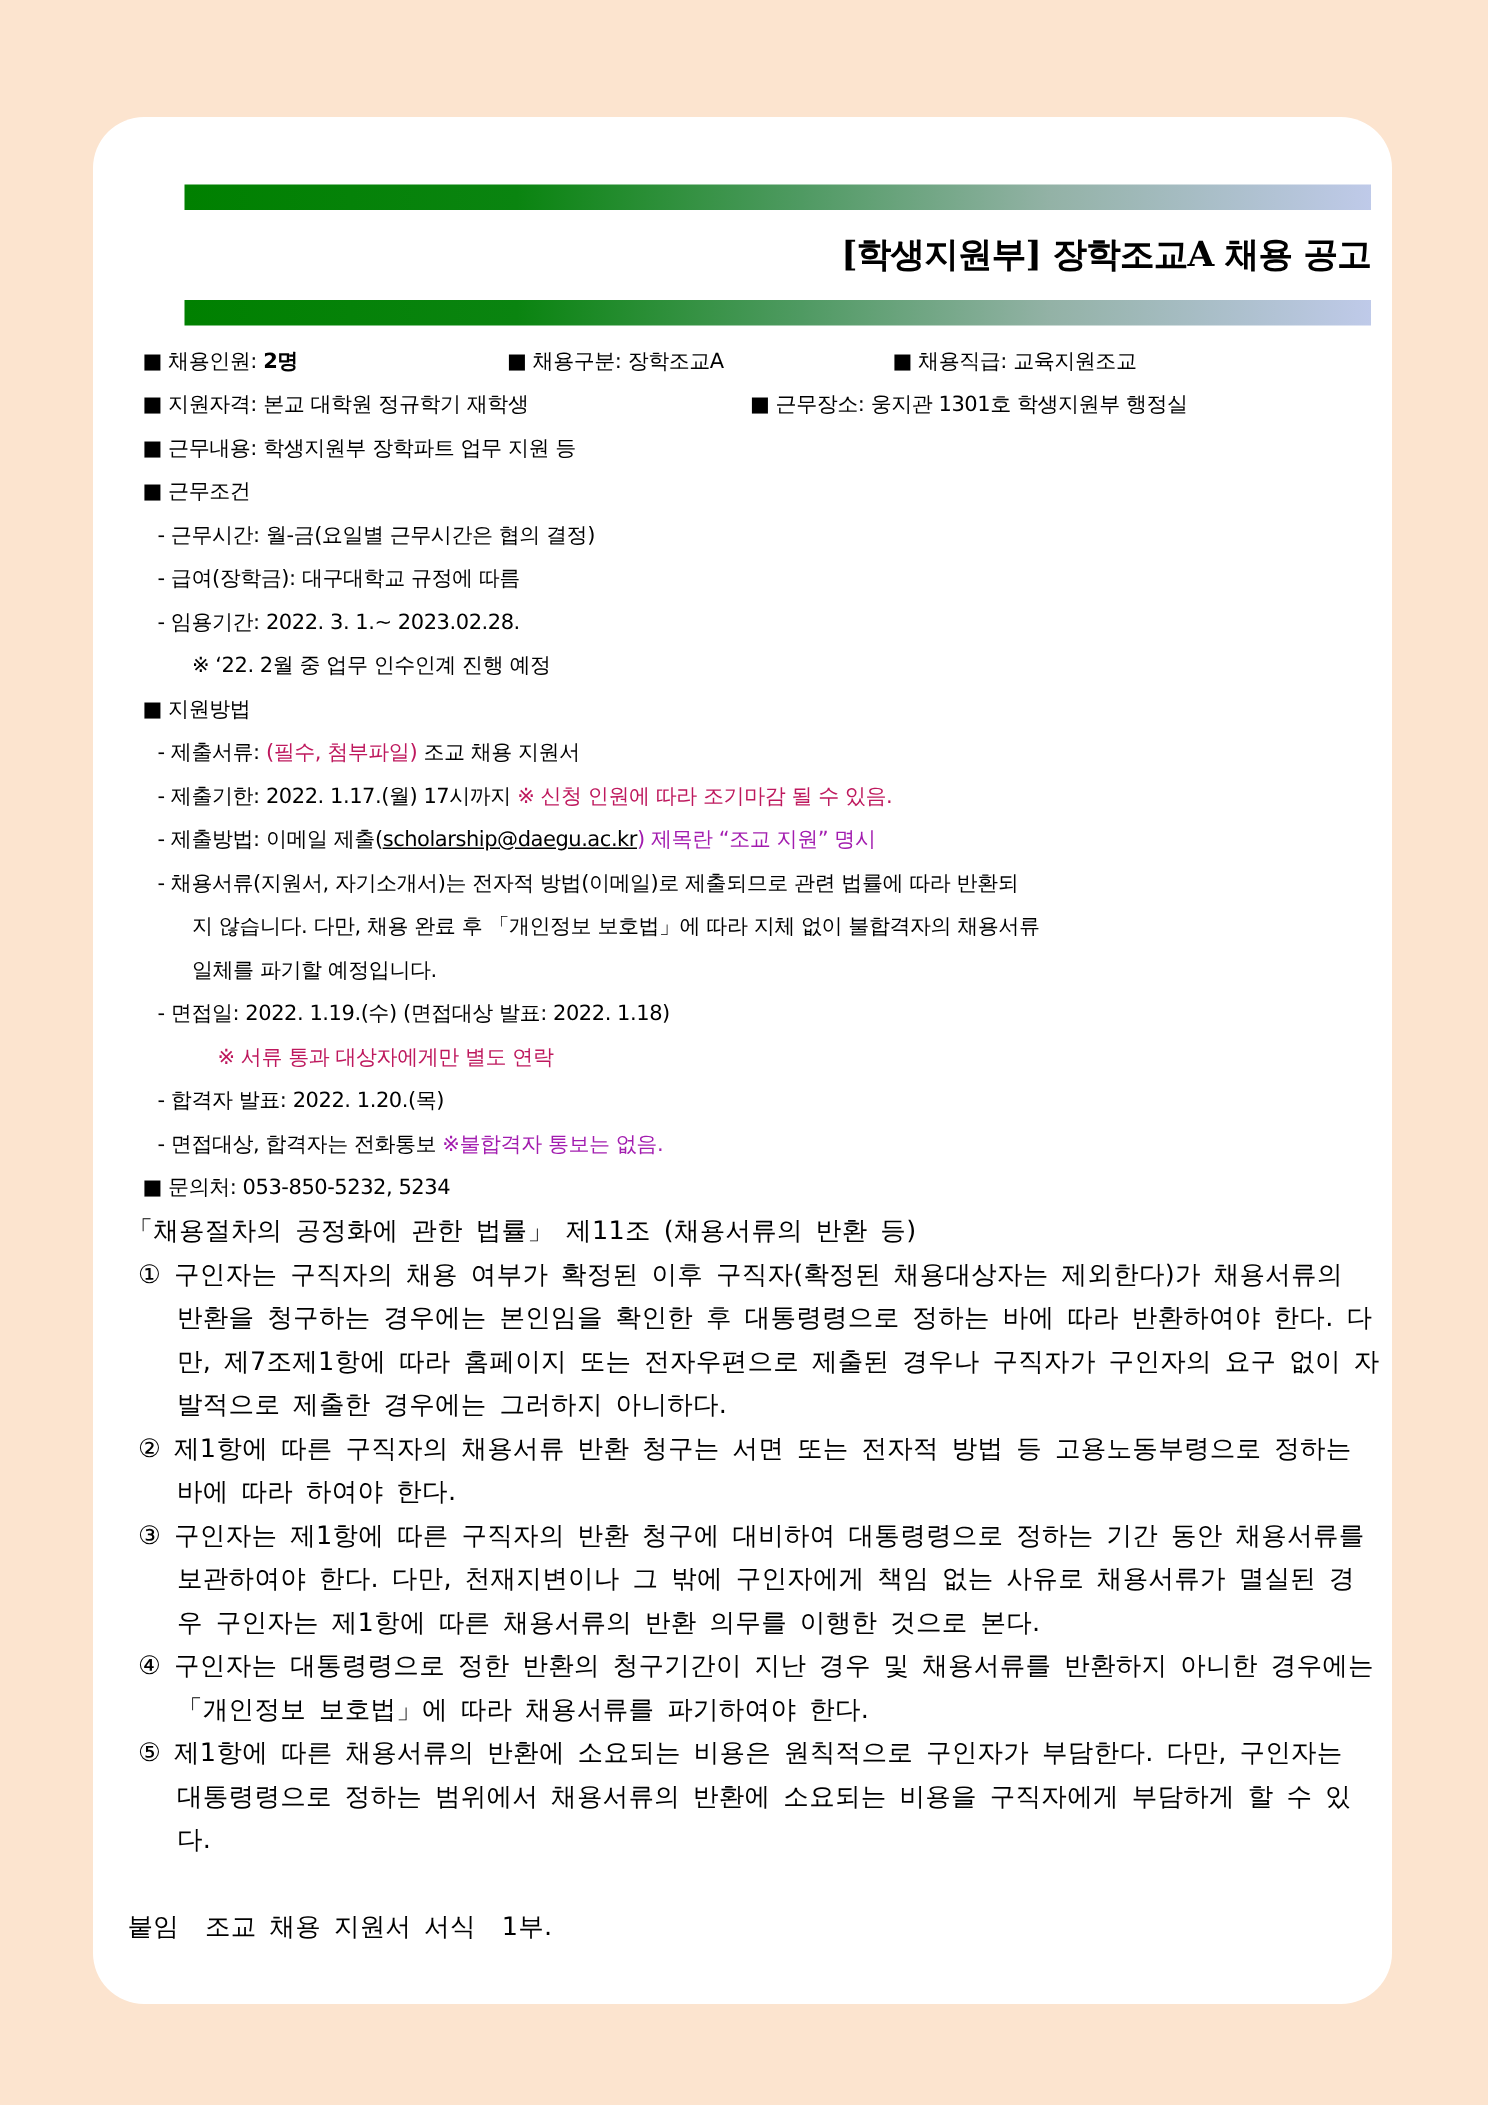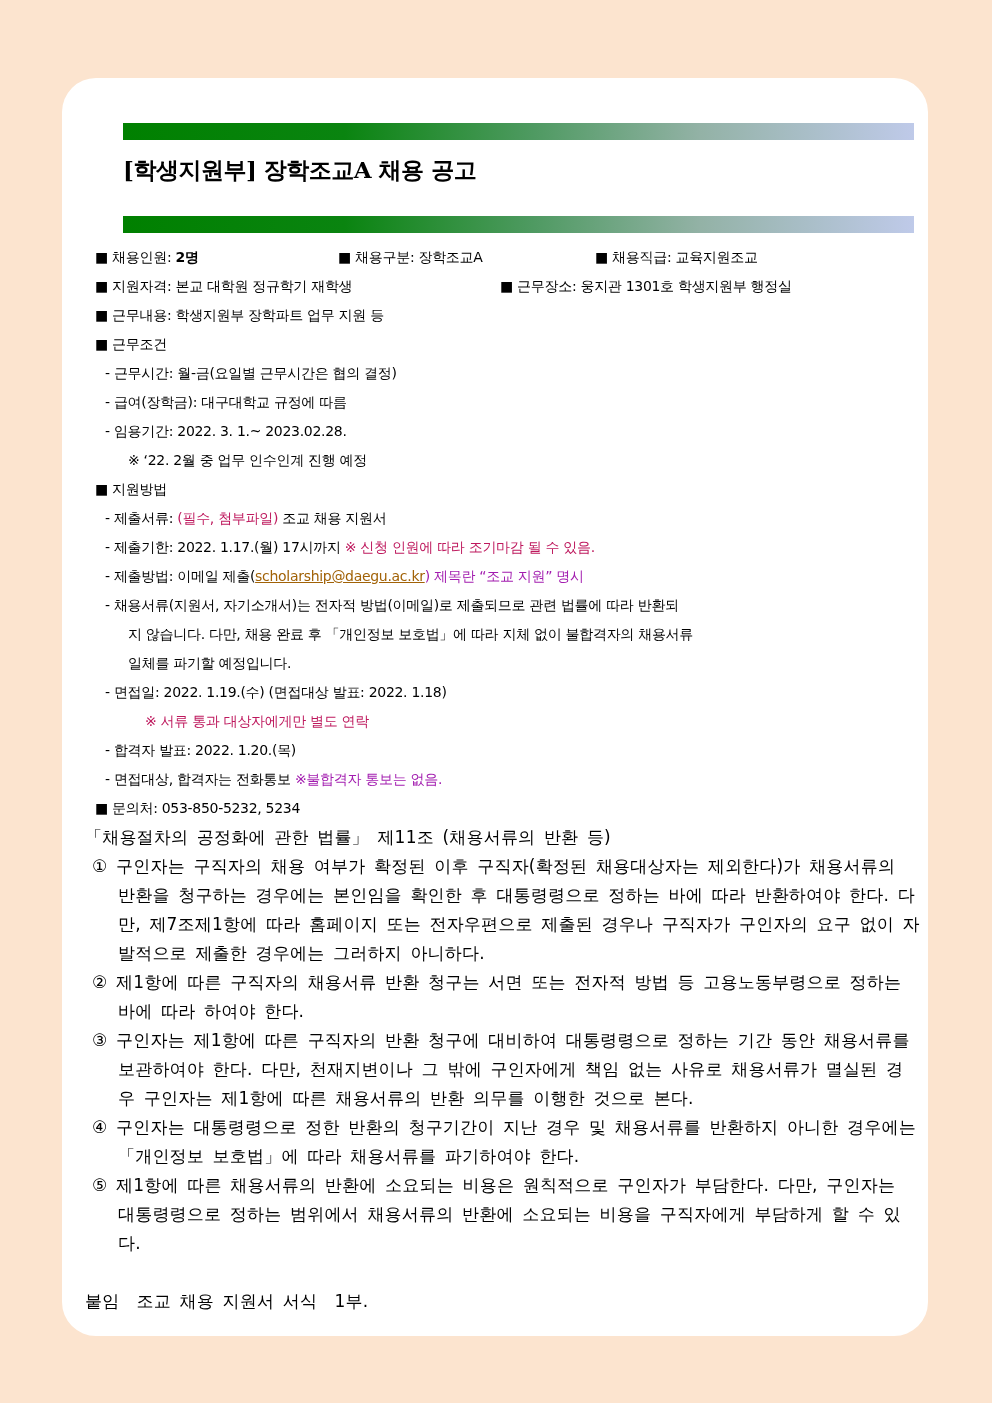--- a/index.html
+++ b/index.html
@@ -13,35 +13,35 @@
   .card{
     position:absolute;left:62px;top:78px;width:866px;height:1258px;
     background:#ffffff;border-radius:34px;overflow:hidden;
   }
   .bar{
     height:17px;margin:0 14px 0 61px;
     background:linear-gradient(to right,#008000 0%,#0a8410 28%,#4f9a62 52%,#93b2a6 73%,#bfcae9 100%);
   }
   .bar-top{margin-top:45px;}
   .title{
-    height:76px;line-height:60px;margin:0 14px 0 61px;
-    text-align:left;font-family:"DejaVu Serif","Liberation Serif",serif;
+    height:60px;line-height:60px;margin:0 14px 0 61px;
+    text-align:right;font-family:"DejaVu Serif","Liberation Serif",serif;
     font-weight:bold;font-size:23px;letter-spacing:-0.5px;
   }
   .content{margin:10px 18px 0 33px;}
   .line{line-height:29px;min-height:29px;font-size:14px;white-space:pre;letter-spacing:-0.3px;}
   .i1{padding-left:10px;}
   .i2{padding-left:33px;}
   .i3{padding-left:50px;}
   .cols3 .c1{display:inline-block;width:243px;}
   .cols3 .c2{display:inline-block;width:257px;}
   .cols2 .d1{display:inline-block;width:405px;}
   .red{color:#be185d;}
   .blue{color:#a21caf;}
-  a.link{color:#a16207;text-decoration:underline;cursor:pointer;}
+  a.link{color:#000000;text-decoration:underline;cursor:pointer;}
   .bold{font-weight:bold;}
   .legal-head,.legal,.attach{font-size:17px;word-spacing:3px;letter-spacing:0.2px;}
   .legal-head{margin-left:-10px;}
   .legal{margin-left:-3px;}
   .legal.cont{padding-left:26px;}
   .attach{margin-left:-10px;}
   .blank{height:29px;}
 </style>
 </head>
 <body>

